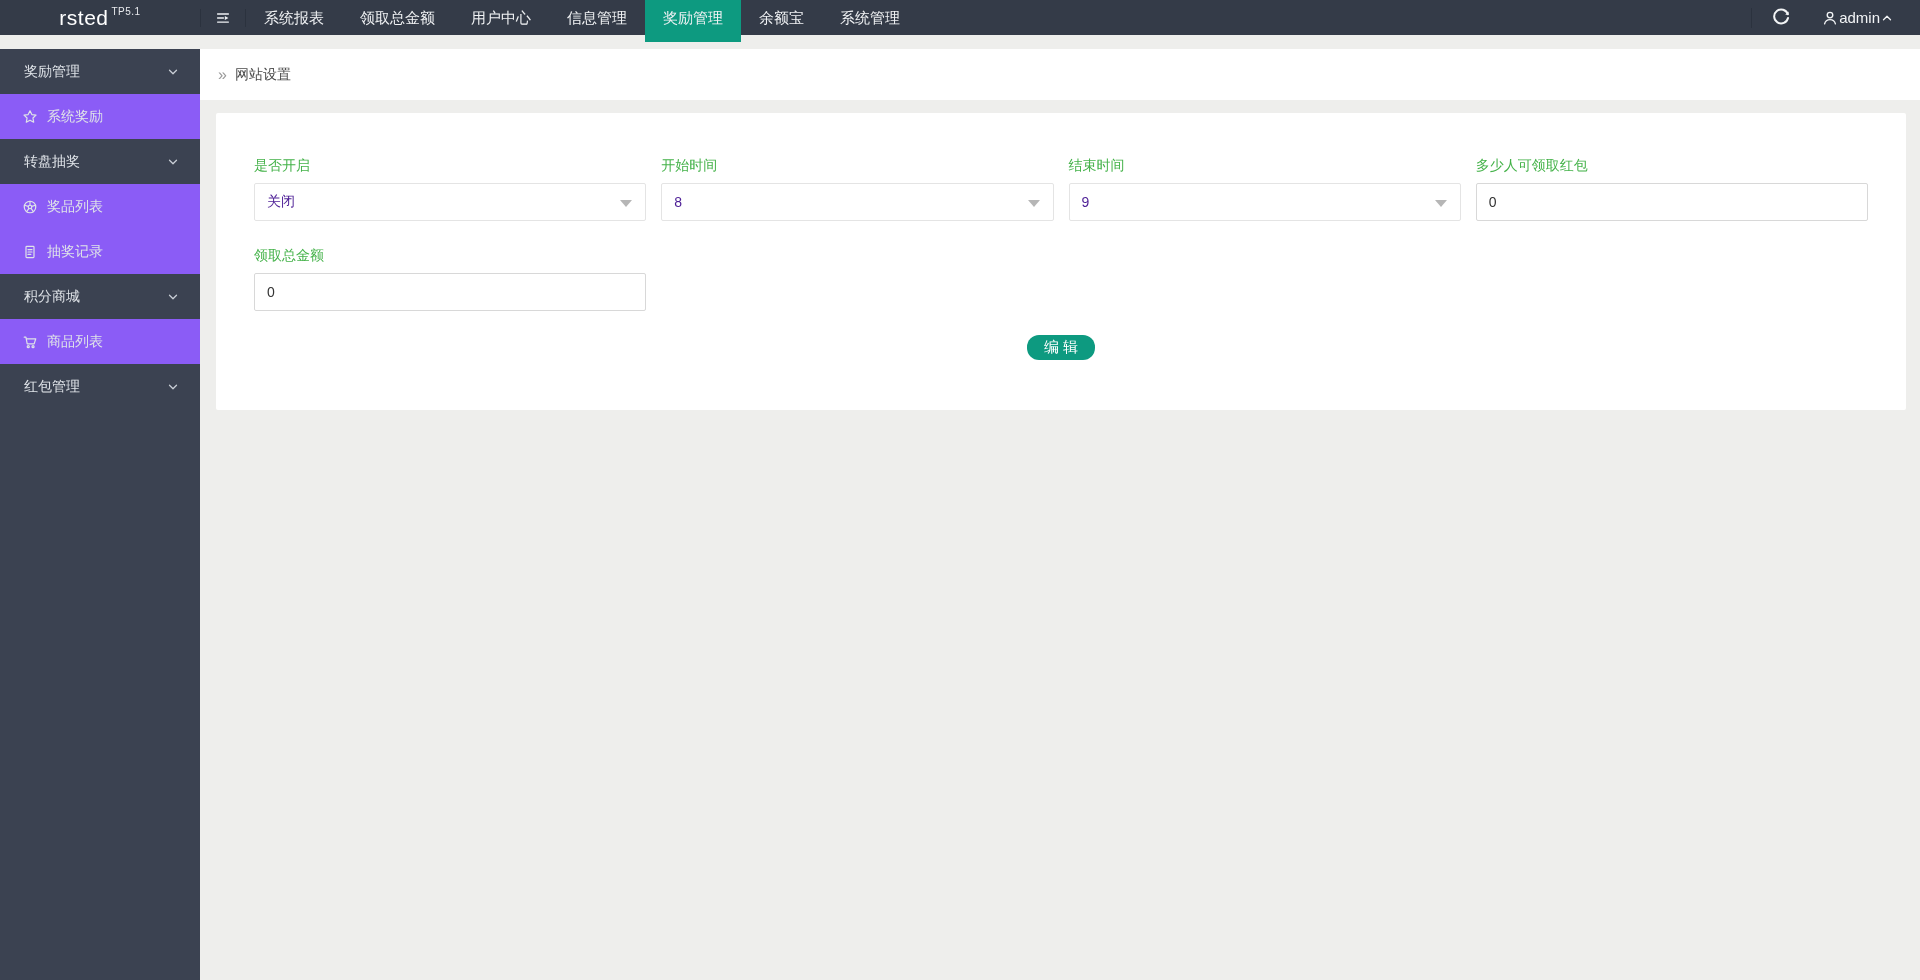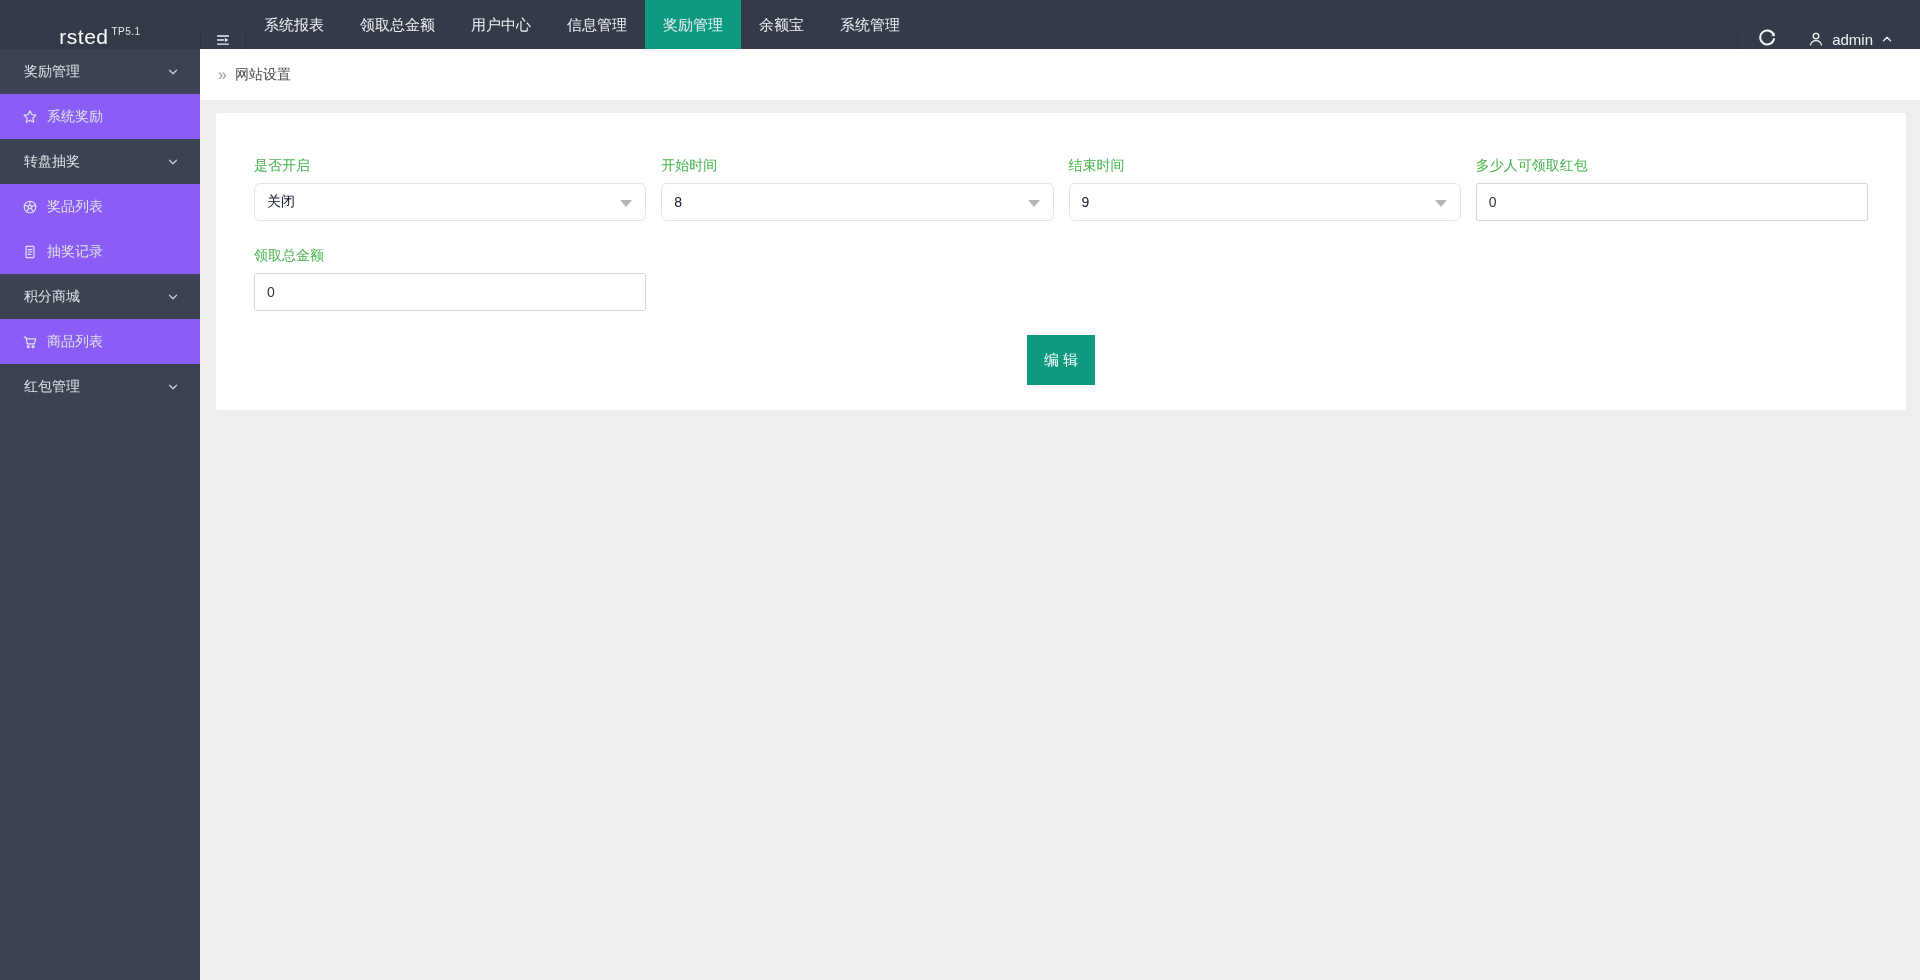--- a/index.html
+++ b/index.html
@@ -1,34 +1,34 @@
 <!DOCTYPE html>
 <html><head>
 <meta charset="utf-8">
 <style>
   * { margin:0; padding:0; box-sizing:border-box; }
   html,body { width:1920px; height:980px; overflow:hidden;
     font-family:"Liberation Sans","DejaVu Sans",sans-serif; background:#eeeeec; }
 
   
-  .topbar { position:absolute; top:0; left:0; width:1920px; height:49px;
-    background:#343b48; display:flex; align-items:flex-end; z-index:10; }
+  .topbar { position:absolute; top:0; left:0; width:1920px; height:35px;
+    background:#343b48; display:flex; align-items:center; z-index:10; }
   .logo { width:200px; display:flex; align-items:center; justify-content:center;
     color:#fff; font-size:21px; letter-spacing:.5px; }
   .logo sup { font-size:10px; margin-left:3px; position:relative; top:-6px; color:#e8eaee; }
   .menu-toggle { width:46px; border-left:1px solid #2b323e; border-right:1px solid #2b323e;
     display:flex; align-items:center; justify-content:center; color:#eef1f4; cursor:pointer; }
   .nav { display:flex; }
   .nav-tab { padding:0 18px; line-height:49px; color:#f0f2f4; font-size:15px;
     cursor:pointer; white-space:nowrap; }
   .nav-tab.active { background:#0d9a80; }
   .topbar-right { margin-left:auto; display:flex; align-items:stretch; }
   .refresh-btn { width:58px; border-left:1px solid #2b323e; display:flex;
     align-items:center; justify-content:center; color:#f2f4f6; cursor:pointer; }
-  .user-box { display:flex; align-items:center; gap:7px; padding:0 26px 0 12px;
+  .user-box { display:flex; align-items:center; padding:0 26px 0 12px;
     color:#f2f4f6; font-size:15px; cursor:pointer; }
   .icon svg { display:block; }
 
   
   .sidebar { position:absolute; top:49px; left:0; width:200px; height:931px;
     background:#3b4251; }
   .side-row { height:45px; display:flex; align-items:center; font-size:14px;
     color:#dfe3e8; cursor:pointer; }
   .side-group { padding:0 20px 0 24px; background:#3b4251; justify-content:space-between; }
   .side-group .chev { color:#c9ced6; }
@@ -43,28 +43,28 @@
   .crumb-glyph { color:#9a9a9a; font-size:16px; }
   .crumb-title { color:#4a4a4a; font-size:14px; }
 
   .panel { margin:13px 14px 0 16px; height:297px; background:#fff; border-radius:2px; }
   .form-grid { display:grid; grid-template-columns:repeat(4,1fr);
     column-gap:15px; row-gap:26px; padding:44px 38px 0 38px; }
   .field-label { display:block; color:#44b249; font-size:14px; margin-bottom:8px; }
   .control { height:38px; width:100%; border:1px solid #e4e4e4; border-radius:2px;
     background:#fff; display:flex; align-items:center; padding:0 12px;
     font-size:14px; position:relative; }
-  .control.select { color:#0f172a; cursor:default;border-radius:6px; }
+  .control.select { color:#4c1d95; cursor:default; }
   .caret { position:absolute; right:13px; top:16px; width:0; height:0;
     border-left:6px solid transparent; border-right:6px solid transparent;
     border-top:7px solid #b6b6b6; }
   input.control { border:1px solid #d8d8d8; color:#333; outline:none; }
   .btn-row { display:flex; justify-content:center; margin-top:24px; }
-  .submit-btn { min-width:68px; height:50px; padding:0 14px; background:#0d9a80;
-    color:#fff; border:none; border-radius:0; font-size:15px; cursor:pointer;
+  .submit-btn { min-width:68px; height:25px; padding:0 14px; background:#0d9a80;
+    color:#fff; border:none; border-radius:12px; font-size:15px; cursor:pointer;
     font-family:inherit; }
 </style>
 </head>
 <body>
 
 <div class="topbar">
   <div class="logo">
     <span>rsted</span>
     <sup>TP5.1</sup>
   </div>

